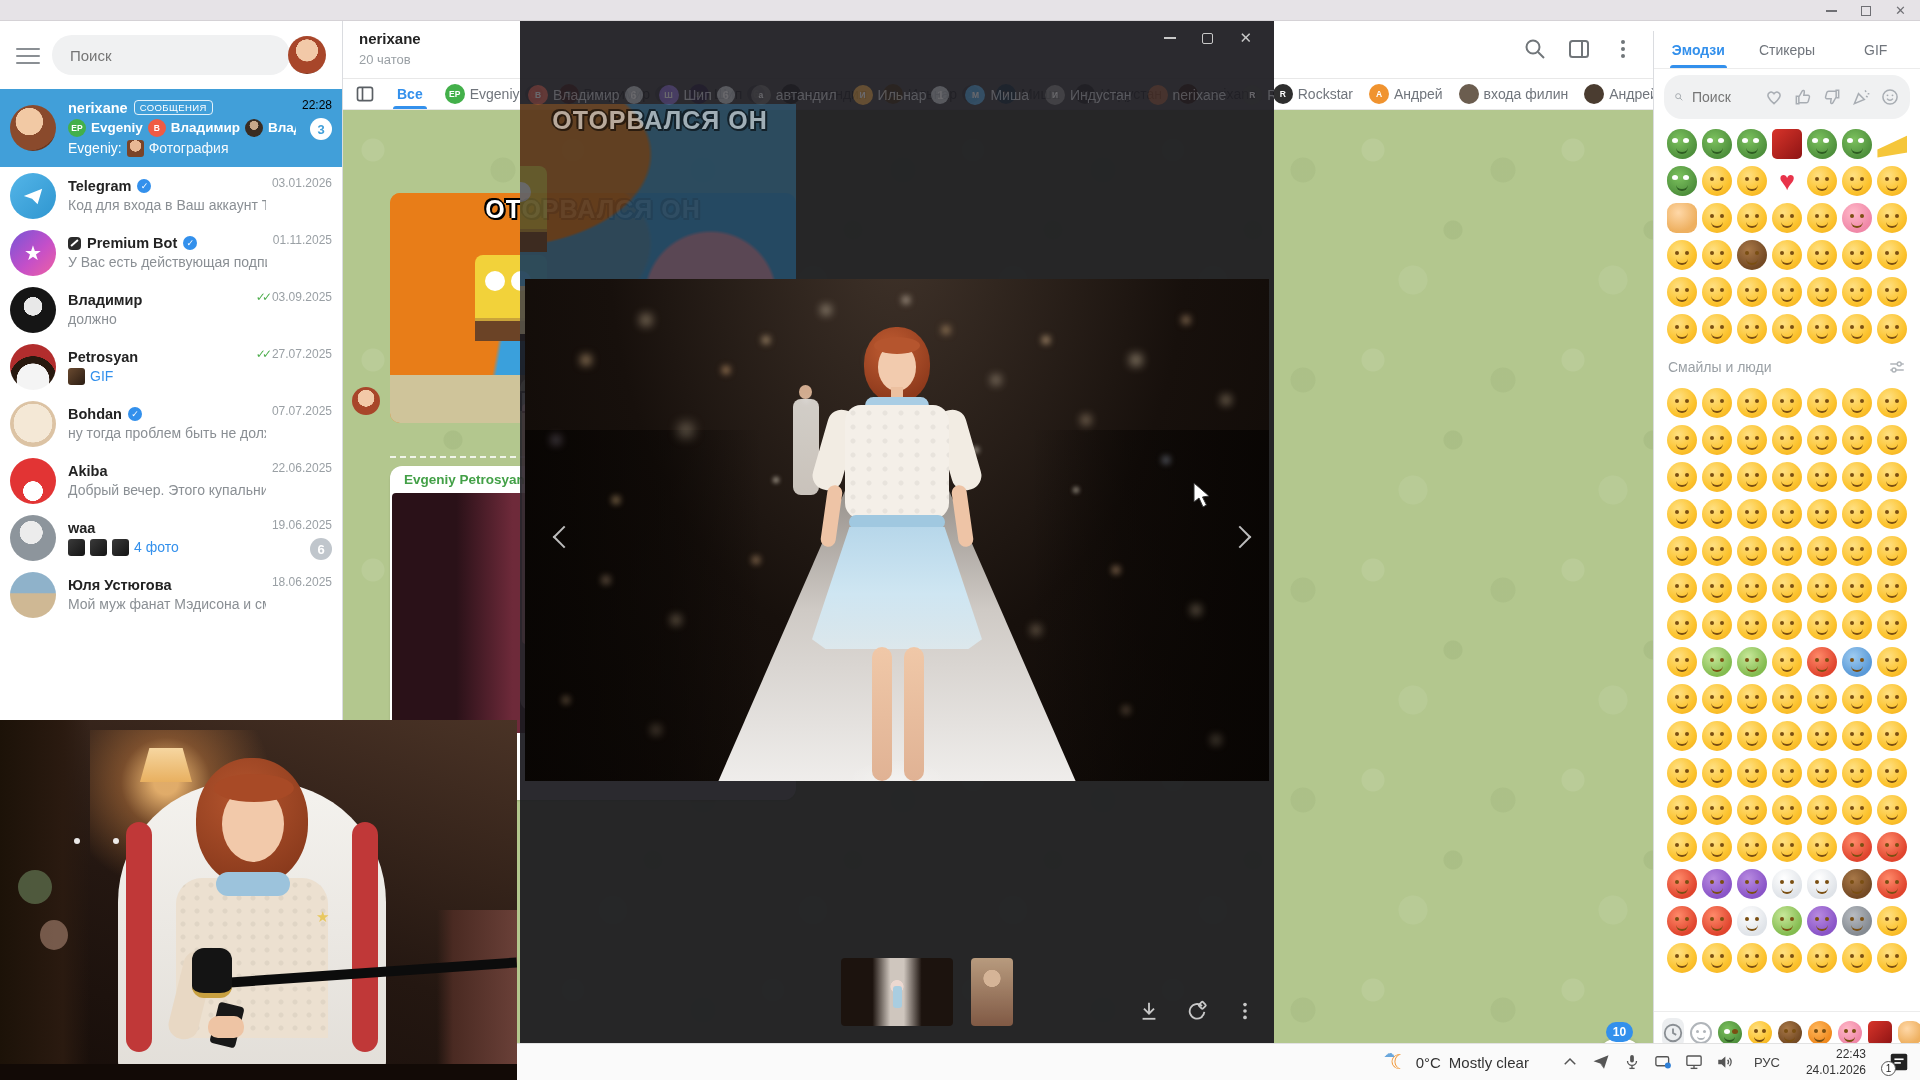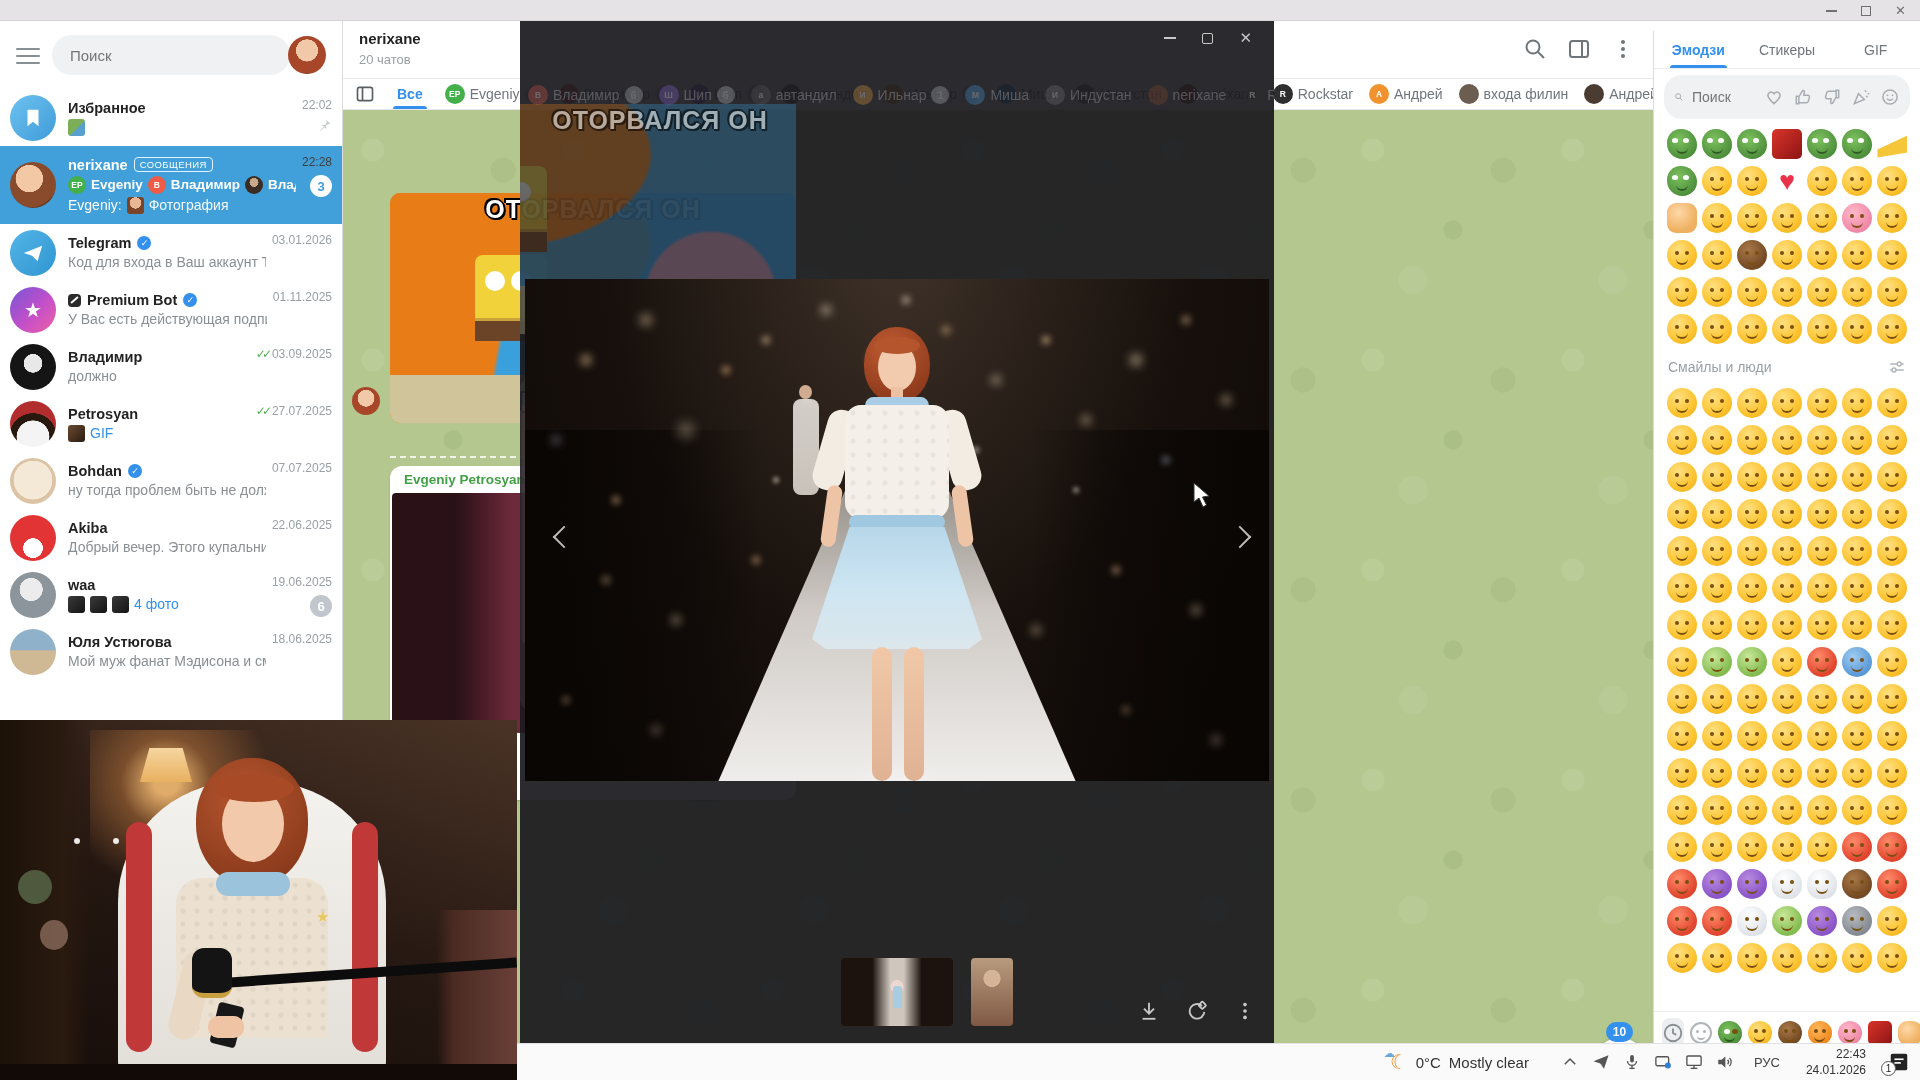--- a/index.html
+++ b/index.html
@@ -41,21 +41,21 @@
   .parts{display:flex;align-items:center;gap:5px;margin-top:3px;white-space:nowrap;overflow:hidden}
   .pchip{width:18px;height:18px;border-radius:50%;color:#fff;font-size:8.5px;font-weight:bold;display:inline-flex;align-items:center;justify-content:center;flex:0 0 18px}
   .plabel{color:#fff;font-weight:bold;font-size:13.5px}
   .l2{display:flex;align-items:center;gap:5px;margin-top:3px;font-size:14px;color:#8a8f94;white-space:nowrap;overflow:hidden}
   .sel .l2{color:rgba(255,255,255,.95)}
   .psender{color:#8a8f94}.sel .psender{color:#fff}
   .pv.blue{color:#3390ec}
   .pthumb{width:17px;height:17px;border-radius:3px;flex:0 0 17px}
   .cright{display:flex;flex-direction:column;align-items:flex-end;gap:6px;margin-left:6px;align-self:flex-start;padding-top:9px}
   .ctime{font-size:12px;color:#9aa0a5;white-space:nowrap}
-  .sel .ctime{color:#404040}
+  .sel .ctime{color:#000000}
   .checks{color:#4fae4e;letter-spacing:-4px;margin-right:4px;font-size:12px}
   .ubadge{min-width:22px;height:22px;border-radius:11px;background:#fff;color:#419fd9;font-weight:bold;font-size:13px;display:flex;align-items:center;justify-content:center;padding:0 5px}
   .mbadge{min-width:22px;height:22px;border-radius:11px;background:#c0c6cc;color:#fff;font-weight:bold;font-size:13px;display:flex;align-items:center;justify-content:center;padding:0 5px}
   .pin-ic{width:14px;height:14px;opacity:.55}
 
   
   #chatarea{position:absolute;left:343px;top:21px;width:1310px;height:1022px;z-index:1;overflow:hidden}
   #chat-header{position:absolute;left:0;top:0;width:1310px;height:58px;background:#fff;border-bottom:1px solid #e8e8e8}
   .ch-title{position:absolute;left:16px;top:9px;font-size:15px;font-weight:bold;color:#232323}
   .ch-sub{position:absolute;left:16px;top:31px;font-size:13px;color:#9aa0a5}
@@ -246,41 +246,20 @@
     <div id="sb-top">
       <span class="hamburger">
           <i></i>
           <i></i>
           <i></i>
         </span>
       <input class="sb-search" placeholder="Поиск" style="">
       <span class="sb-ava"></span>
     </div>
     <div id="chat-list">
-        <div class="chat-row">
-          <div class="cavatar" style="background: linear-gradient(135deg, rgb(110, 194, 240), rgb(63, 155, 216));">
-            <svg viewBox="0 0 24 24">
-              <path d="M6 3h12v18l-6-5-6 5z" fill="#fff"></path>
-            </svg>
-          </div>
-          <div class="cmid">
-            <div class="l1">
-              <span class="cname">Избранное</span>
-            </div>
-            <div class="l2">
-              <span class="pthumb" style="background: linear-gradient(135deg, rgb(124, 174, 88) 0px, rgb(124, 174, 88) 55%, rgb(88, 160, 208) 56%);"></span>
-            </div>
-          </div>
-          <div class="cright">
-            <div class="ctime">22:02</div>
-            <span><svg class="pin-ic" viewBox="0 0 24 24">
-                <path d="M14 3l7 7-4.5 1-2.5 2.5V19l-3-3-6 6-1-1 6-6-3-3h5.5L15 7.5z" fill="#9aa0a5"></path>
-              </svg></span>
-          </div>
-        </div>
         <div class="chat-row sel tall">
           <div class="cavatar" style="background: radial-gradient(circle at 42% 36%, rgb(242, 201, 164) 0px, rgb(242, 201, 164) 34%, rgb(138, 74, 44) 35%, rgb(138, 74, 44) 72%, rgb(108, 56, 32) 73%);"></div>
           <div class="cmid">
             <div class="l1">
               <span class="cname">nerixane</span>
               <span class="tag">СООБЩЕНИЯ</span>
             </div>
             <div class="parts">
               <span class="pchip" style="background: rgb(67, 176, 74);">EP</span>
               <span class="plabel">Evgeniy</span>

